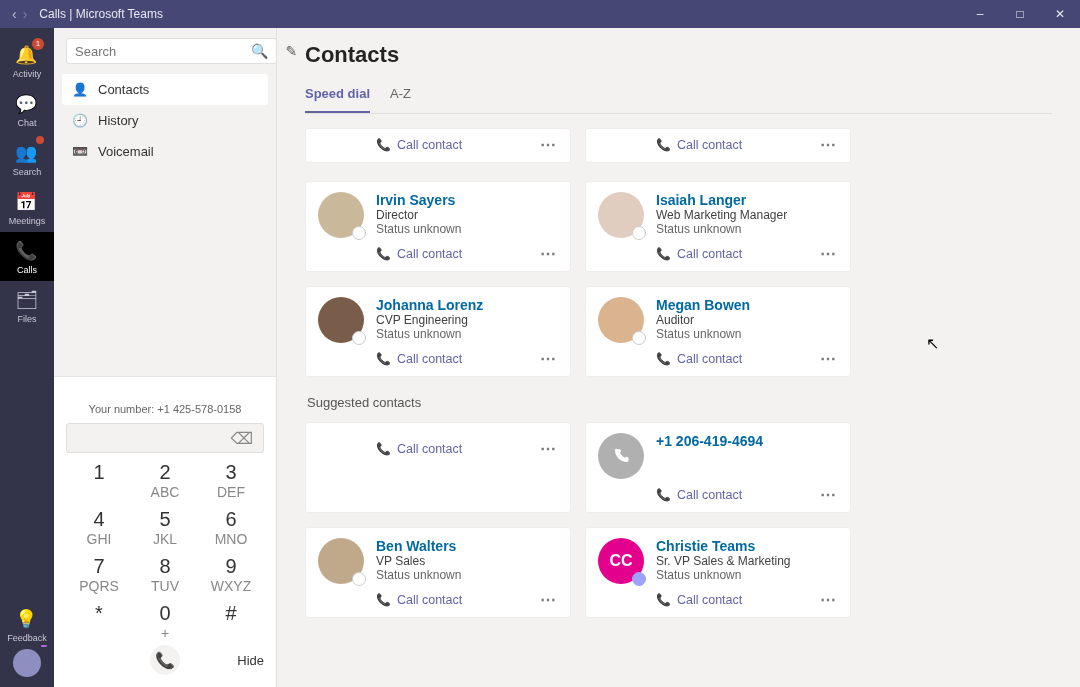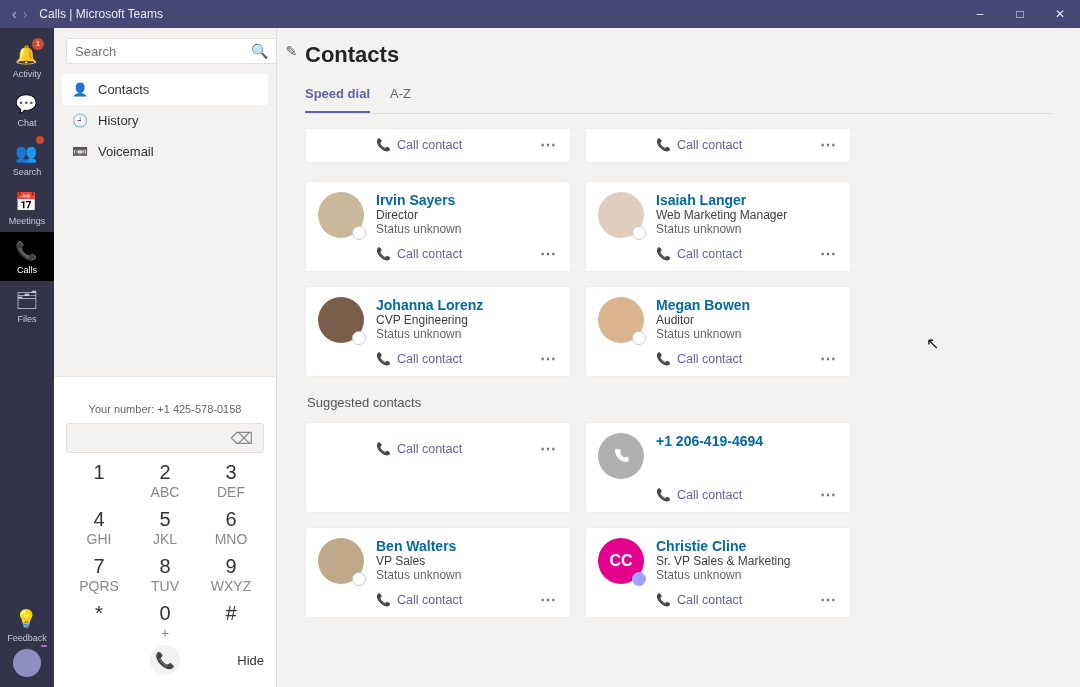--- a/index.html
+++ b/index.html
@@ -366,21 +366,21 @@
               <span class="cicon">📞</span>
               <span>Call contact</span>
             </span>
             <span class="more">⋯</span>
           </div>
         </div>
         <div class="card">
           <div class="top">
             <div class="avatar initials" style="background:#e3008c">CC<span class="presence suggested"></span></div>
             <div class="info">
-              <span class="name">Christie Cline</span>
+              <span class="name">Christie Teams</span>
               <span class="role">Sr. VP Sales &amp; Marketing</span>
               <span class="status">Status unknown</span>
             </div>
           </div>
           <div class="actions">
             <span class="call-contact">
               <span class="cicon">📞</span>
               <span>Call contact</span>
             </span>
             <span class="more">⋯</span>

